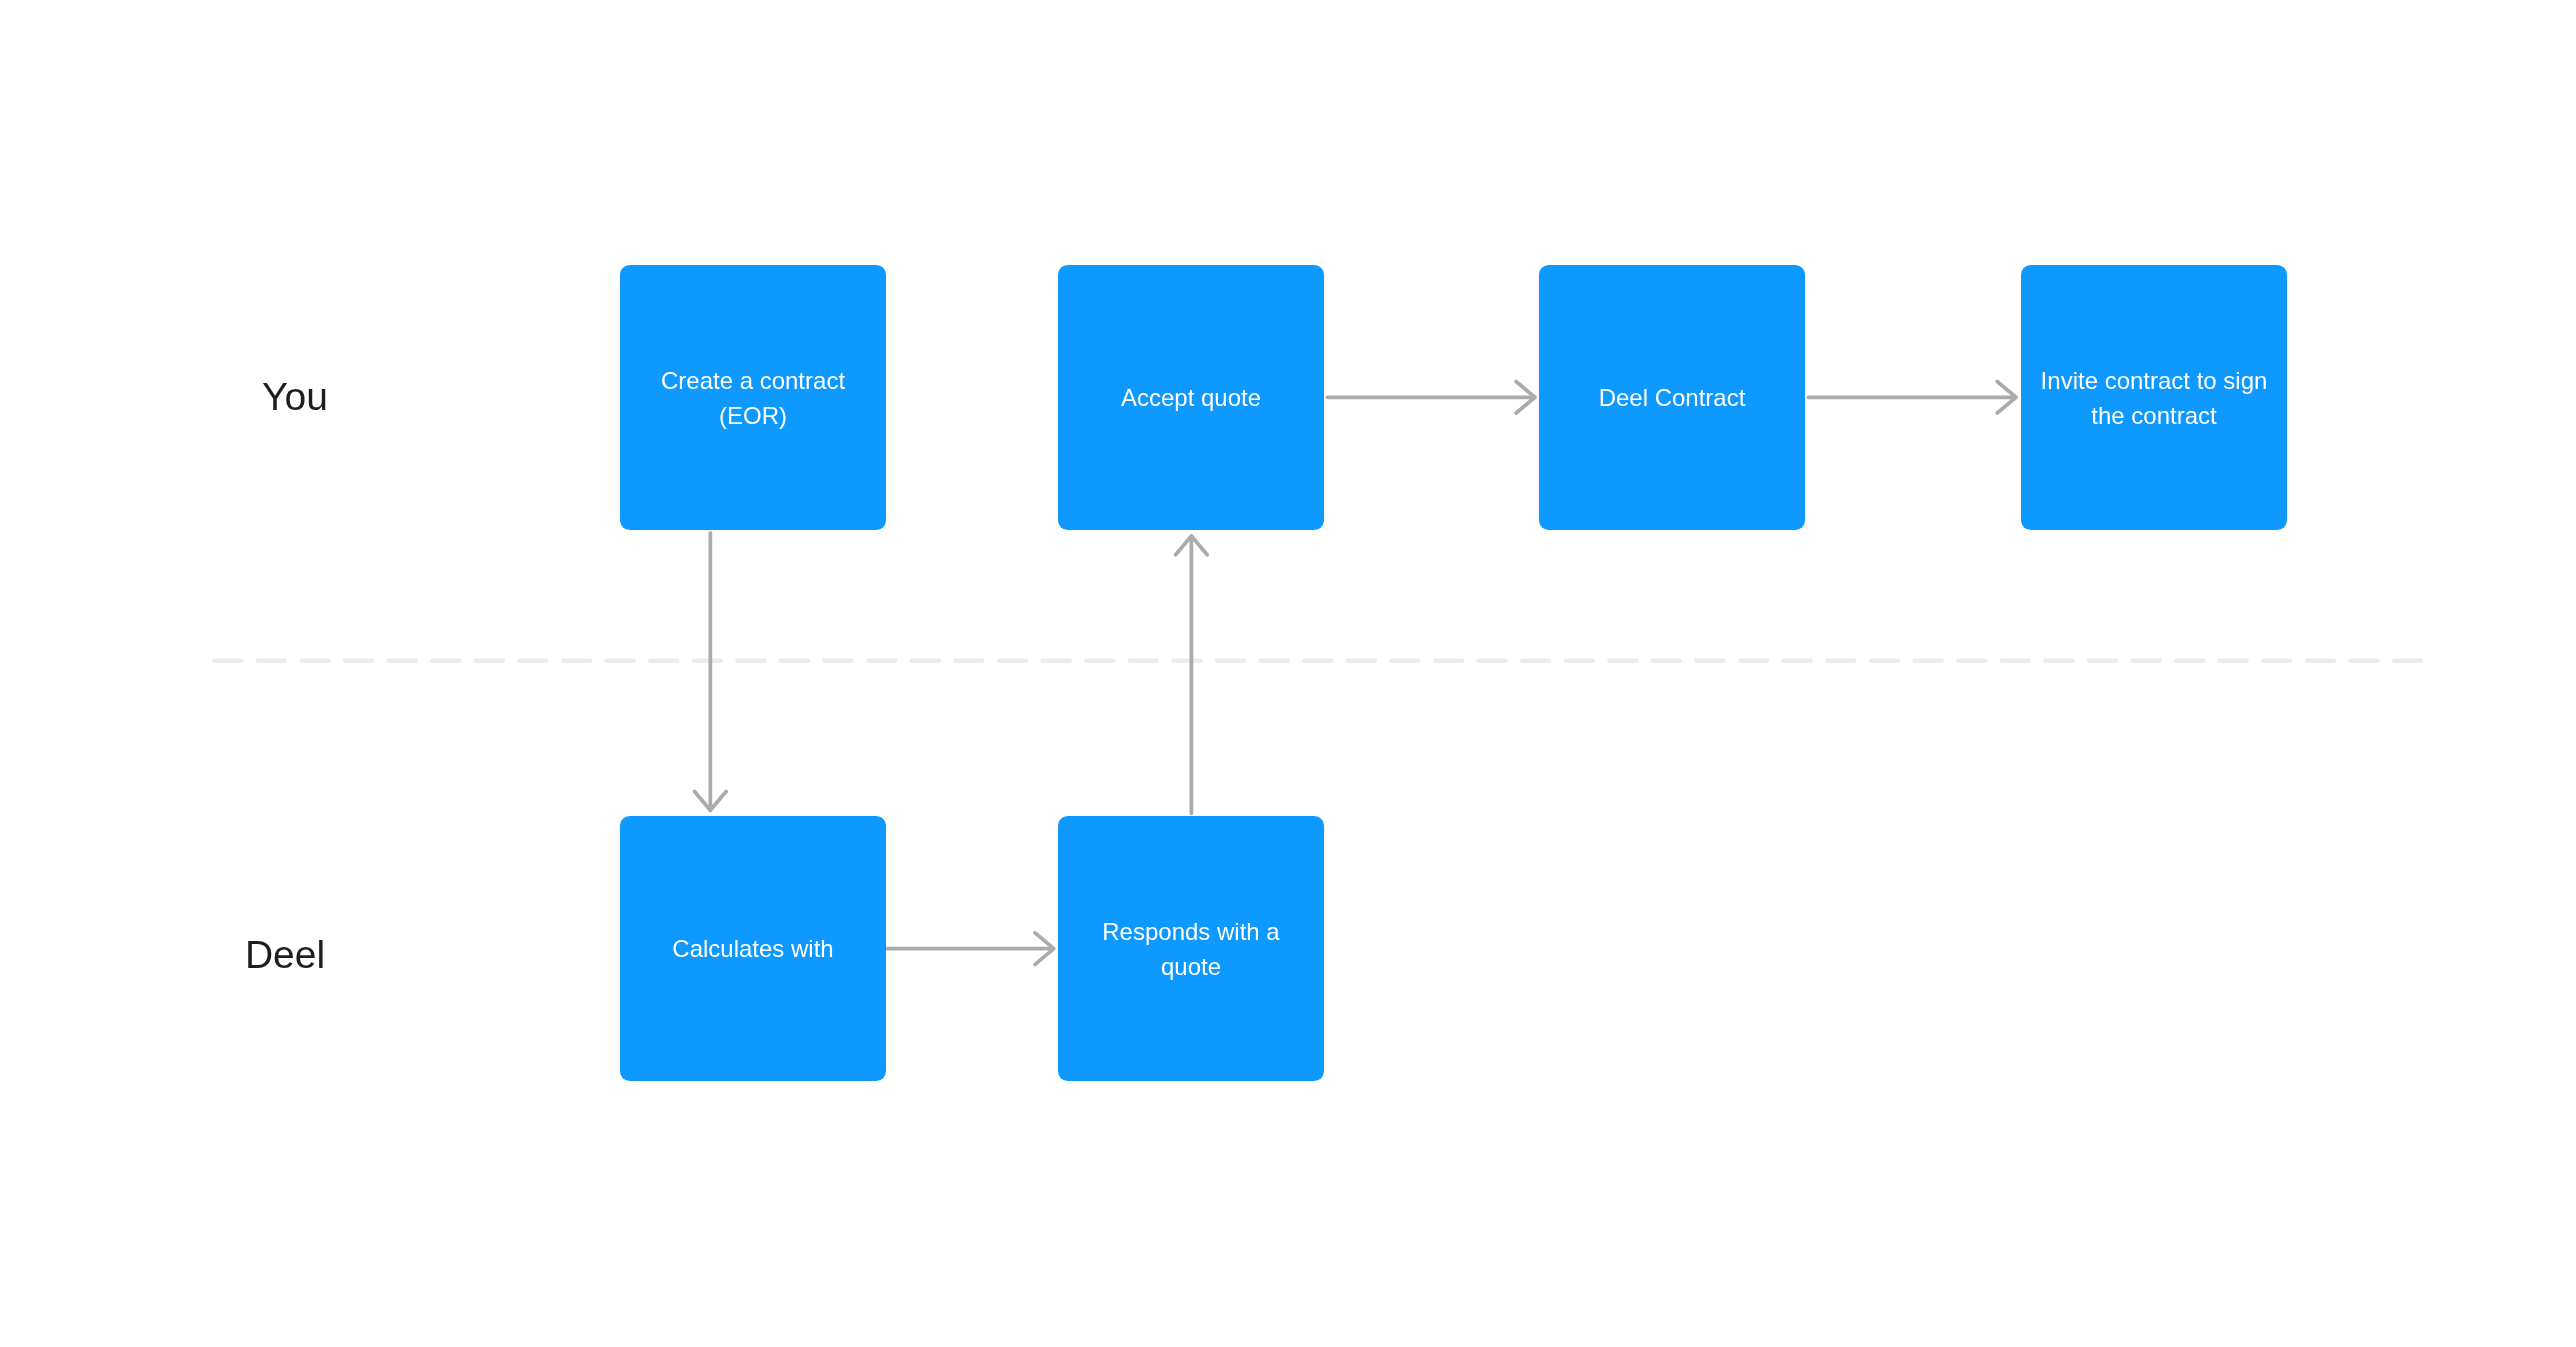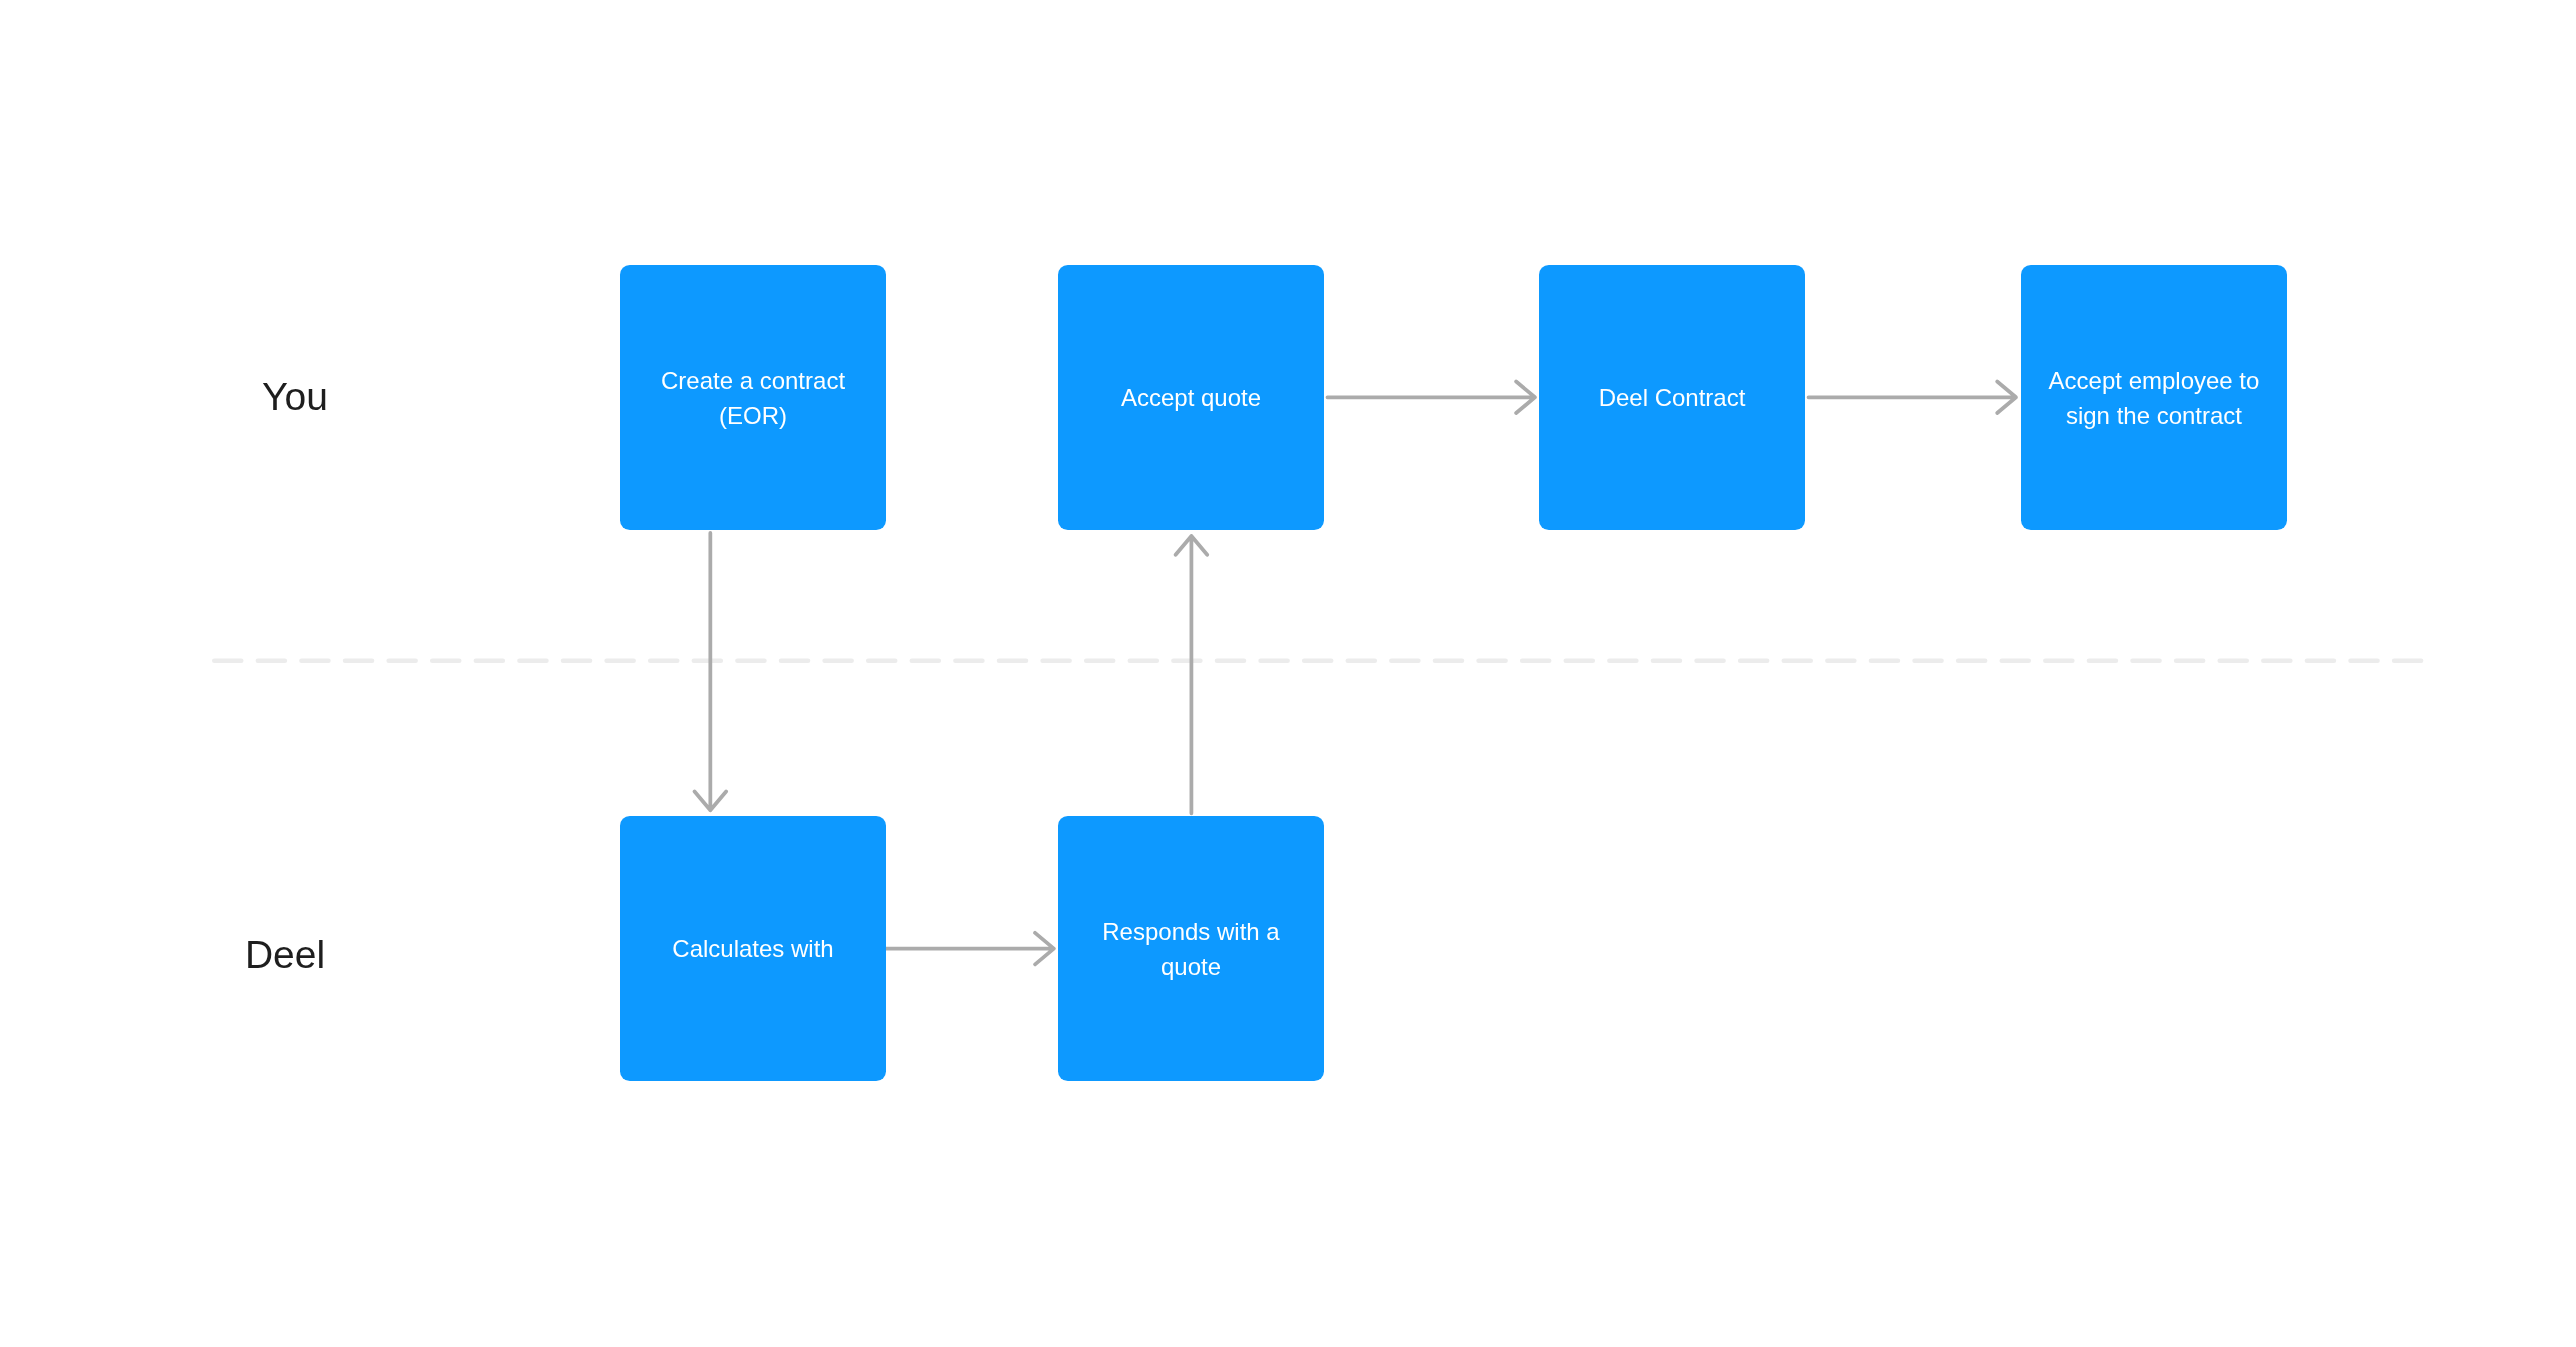--- a/index.html
+++ b/index.html
@@ -94,21 +94,21 @@
   <div class="node node-w row-you col-1">
     <span>Create a contract (EOR)</span>
   </div>
   <div class="node node-w row-you col-2">
     <span>Accept quote</span>
   </div>
   <div class="node node-w row-you col-3">
     <span>Deel Contract</span>
   </div>
   <div class="node node-w row-you col-4">
-    <span>Accept employee to sign the contract</span>
+    <span>Invite contract to sign the contract</span>
   </div>
   <div class="node node-w row-deel col-1">
     <span>Calculates with</span>
   </div>
   <div class="node node-w row-deel col-2">
     <span>Responds with a quote</span>
   </div>
 
 </div>
 

